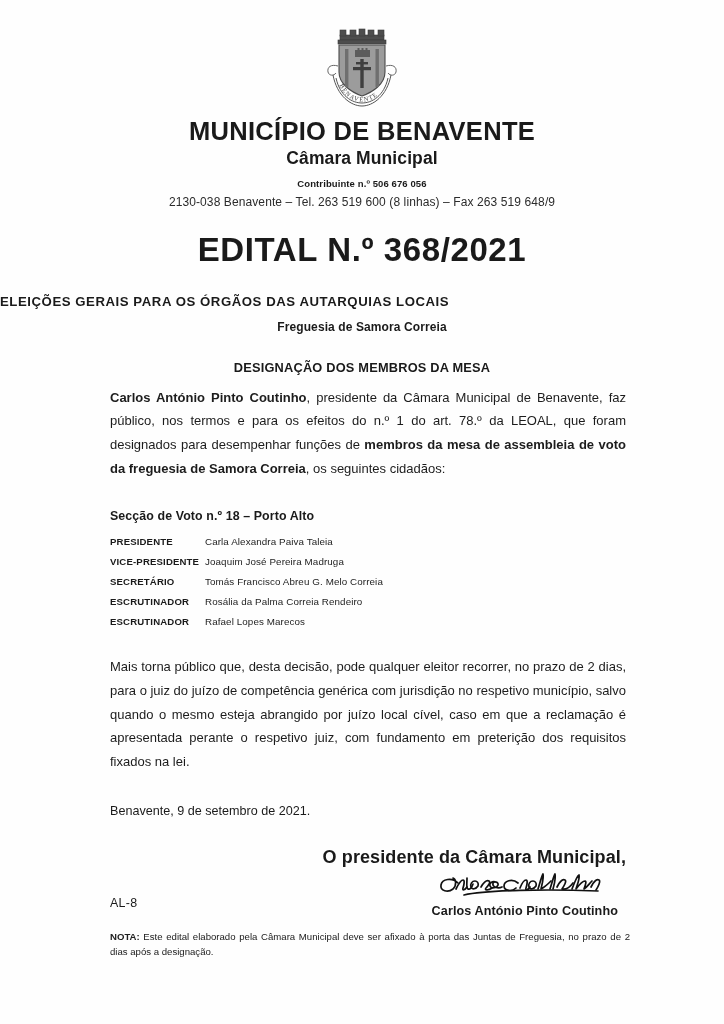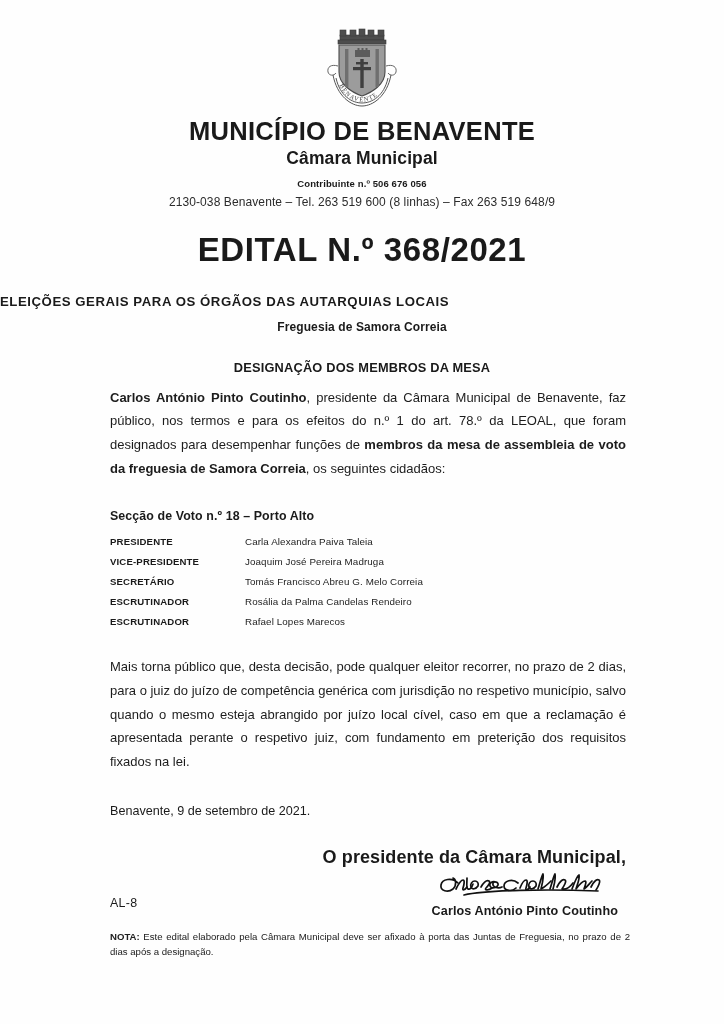--- a/index.html
+++ b/index.html
@@ -110,21 +110,20 @@
     letter-spacing: 0.1px;
   }
   .members {
     margin-top: 13px;
     padding-left: 110px;
   }
   .member-row {
     display: flex;
     align-items: baseline;
     margin-bottom: 9px;
-    gap: 40px;
   }
   .member-role {
     width: 95px;
     flex: 0 0 95px;
     font-size: 9.6px;
     font-weight: bold;
     letter-spacing: 0.15px;
   }
   .member-name {
     font-size: 9.8px;
@@ -257,21 +256,21 @@
     <div class="member-row">
       <div class="member-role">VICE-PRESIDENTE</div>
       <div class="member-name">Joaquim José Pereira Madruga</div>
     </div>
     <div class="member-row">
       <div class="member-role">SECRETÁRIO</div>
       <div class="member-name">Tomás Francisco Abreu G. Melo Correia</div>
     </div>
     <div class="member-row">
       <div class="member-role">ESCRUTINADOR</div>
-      <div class="member-name">Rosália da Palma Candelas Rendeiro</div>
+      <div class="member-name">Rosália da Palma Correia Rendeiro</div>
     </div>
     <div class="member-row">
       <div class="member-role">ESCRUTINADOR</div>
       <div class="member-name">Rafael Lopes Marecos</div>
     </div>
   </div>
 
   <div class="body-wrap appeal">
     <p class="body-text">Mais torna público que, desta decisão, pode qualquer eleitor recorrer, no prazo de 2 dias, para o juiz do juízo de competência genérica com jurisdição no respetivo município, salvo quando o mesmo esteja abrangido por juízo local cível, caso em que a reclamação é apresentada perante o respetivo juiz, com fundamento em preterição dos requisitos fixados na lei.</p>
   </div>

